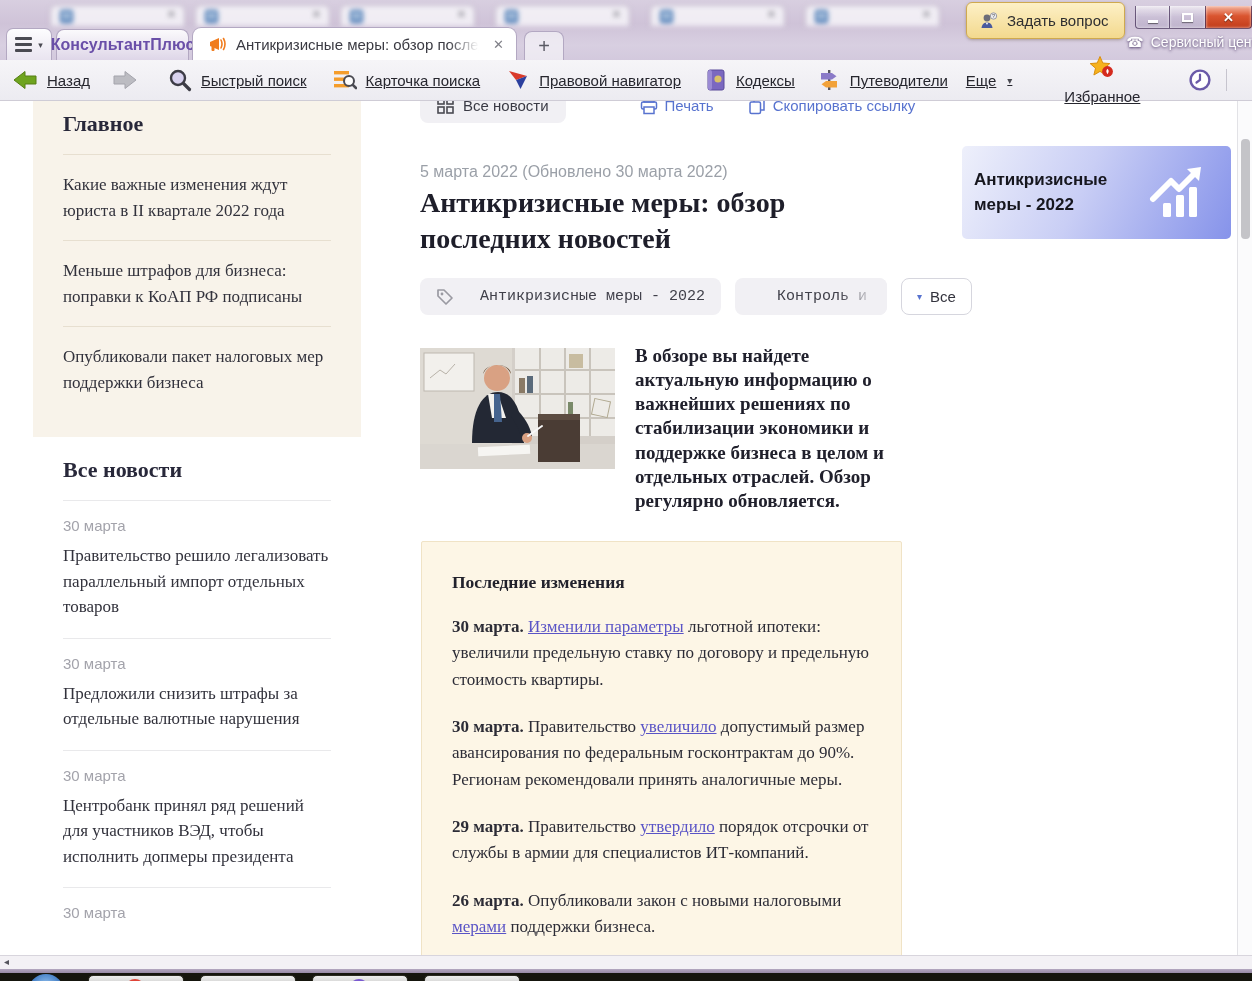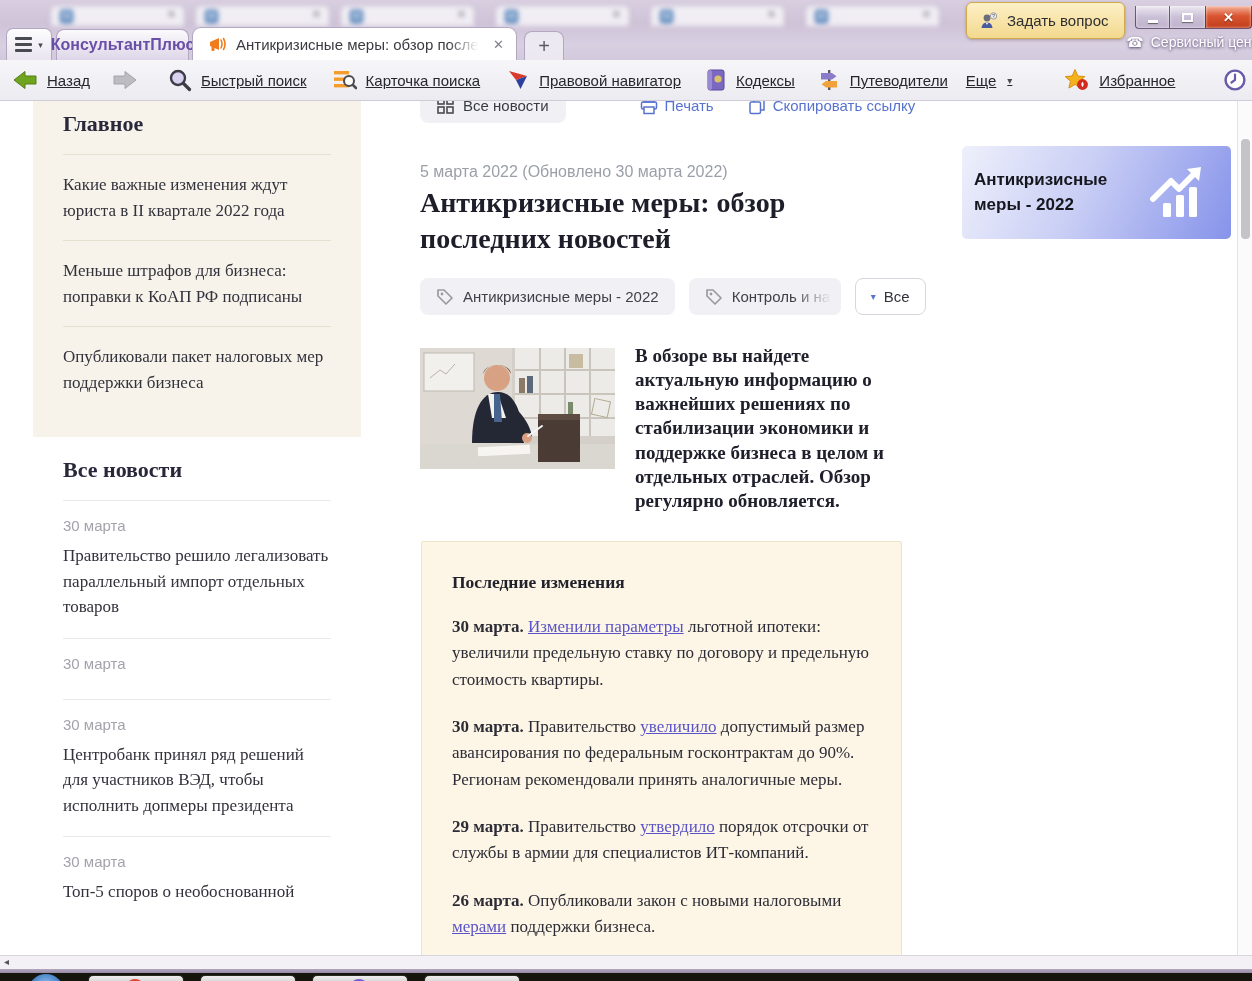--- a/index.html
+++ b/index.html
@@ -96,22 +96,22 @@
   .allnews-btn{ display:flex; align-items:center; gap:9px; height:35px; padding:0 17px;
     background:#f1f0f4; border-radius:8px; font-size:15px; color:#3a3a44; cursor:pointer; }
   .linkbtn{ display:flex; align-items:center; gap:7px; font-size:15px; color:var(--c-link); cursor:pointer; }
   .linkbtn.print{ margin-left:74px; }
   .linkbtn.copy{ margin-left:34px; }
   .adate{ position:absolute; left:420px; top:62px; font-size:16px; color:#9ba0a8; }
   .atitle{ position:absolute; left:420px; top:84px; width:410px;
     font-family:"Liberation Serif","DejaVu Serif",serif; font-size:28px; line-height:1.27; color:#1e1e2a; font-weight:bold; }
   
   .tags{ position:absolute; left:420px; top:177px; display:flex; gap:14px; align-items:center; }
-  .pill{ display:flex; align-items:center; gap:9px; height:37px; padding:0 16px;
-    background:#f1f0f4; border-radius:8px; font-size:15px; color:#40404a; cursor:pointer; white-space:nowrap; }
+  .pill{ display:flex; align-items:center; gap:26px; height:37px; padding:0 16px;
+    background:#f1f0f4; border-radius:8px; font-size:15px; color:#40404a; cursor:pointer; white-space:nowrap;font-family:Liberation Mono, monospace; }
   .pill.fade{ width:152px; overflow:hidden; position:relative; padding-right:0; }
   .pill.fade::after{ content:''; position:absolute; top:0; right:0; width:48px; height:100%;
     background:linear-gradient(90deg,rgba(241,240,244,0),#f1f0f4 80%); }
   .allbtn{ display:flex; align-items:center; gap:8px; height:37px; padding:0 15px;
     background:#fff; border:1px solid #d6d6de; border-radius:8px; font-size:15px; color:#33333d; cursor:pointer; }
   .allbtn .ac{ color:var(--c-link); font-size:10px; }
   
   .abody{ position:absolute; left:420px; top:243px; width:484px;
     font-family:"Liberation Serif","DejaVu Serif",serif; font-size:19px; font-weight:bold;
     line-height:1.27; color:#20202c; }
@@ -282,21 +282,21 @@
         <rect x="11" y="2" width="2.4" height="20" fill="#55555d"></rect>
         <path d="M4 5 h11 l4.5 3.2 L15 11.4 H4 Z" fill="#8a7ac8"></path>
         <path d="M20 13 H9 L4.5 16.2 9 19.4 H20 Z" fill="#f2a23a"></path>
       </svg>
       <span>Путеводители</span>
     </div>
     <div class="tb" style="margin-left:18px;">
       <span>Еще</span>
       <span class="tb-caret">▾</span>
     </div>
-    <div class="tb" style="margin-left:52px;">
+    <div class="tb" style="margin-left:52px;flex-direction:column;">
       <svg width="26" height="24" viewBox="0 0 26 24">
         <path d="M11 1.5 L13.8 8 L20.8 8.6 L15.5 13.2 L17.1 20 L11 16.4 L4.9 20 L6.5 13.2 L1.2 8.6 L8.2 8 Z" fill="#f6b21d" stroke="#d98f10"></path>
         <circle cx="18.5" cy="16.5" r="5.4" fill="#d42a1e"></circle>
         <path d="M18.5 13.8 q-2.4 2.2 0 5.4 q2.4 -3.2 0 -5.4" fill="#fff"></path>
       </svg>
       <span>Избранное</span>
     </div>
     <div class="tb" style="margin-left:48px;">
       <svg width="24" height="24" viewBox="0 0 24 24">
         <circle cx="12" cy="12" r="9.4" fill="#fff" stroke="#6a5aa8" stroke-width="2.4"></circle>
@@ -322,28 +322,28 @@
 
     <section class="blk news">
       <h2>Все новости</h2>
       <div>
           <div class="n-item">
             <div class="n-date">30 марта</div>
             <div class="n-title">Правительство решило легализовать параллельный импорт отдельных товаров</div>
           </div>
           <div class="n-item">
             <div class="n-date">30 марта</div>
+            <div class="n-title">Предложили снизить штрафы за отдельные валютные нарушения</div>
           </div>
           <div class="n-item">
             <div class="n-date">30 марта</div>
             <div class="n-title">Центробанк принял ряд решений для участников ВЭД, чтобы исполнить допмеры президента</div>
           </div>
           <div class="n-item">
             <div class="n-date">30 марта</div>
-            <div class="n-title">Топ-5 споров о необоснованной</div>
           </div>
         </div>
     </section>
 
     <div class="actions">
       <div class="allnews-btn">
         <svg width="17" height="17" viewBox="0 0 17 17">
           <rect x="1" y="1" width="6" height="6" fill="none" stroke="#4a4a52" stroke-width="1.6"></rect>
           <rect x="10" y="1" width="6" height="6" fill="none" stroke="#4a4a52" stroke-width="1.6"></rect>
           <rect x="1" y="10" width="6" height="6" fill="none" stroke="#4a4a52" stroke-width="1.6"></rect>

